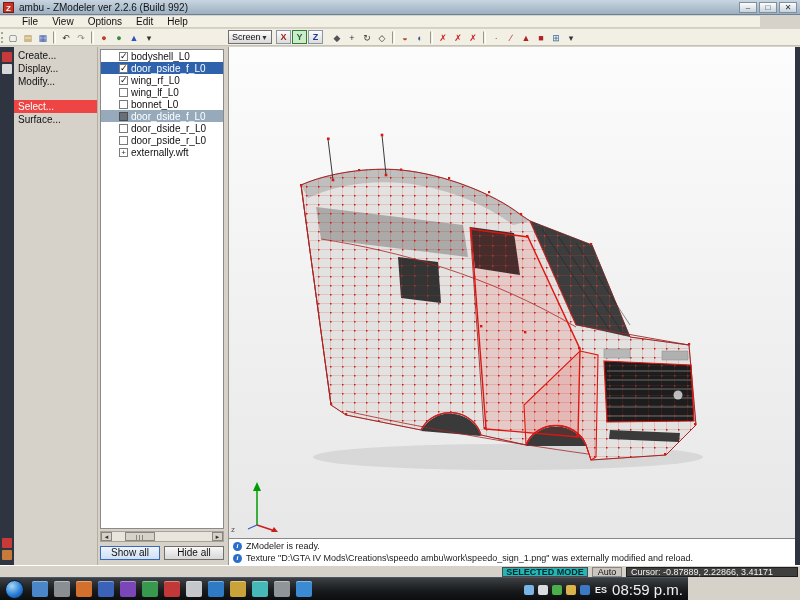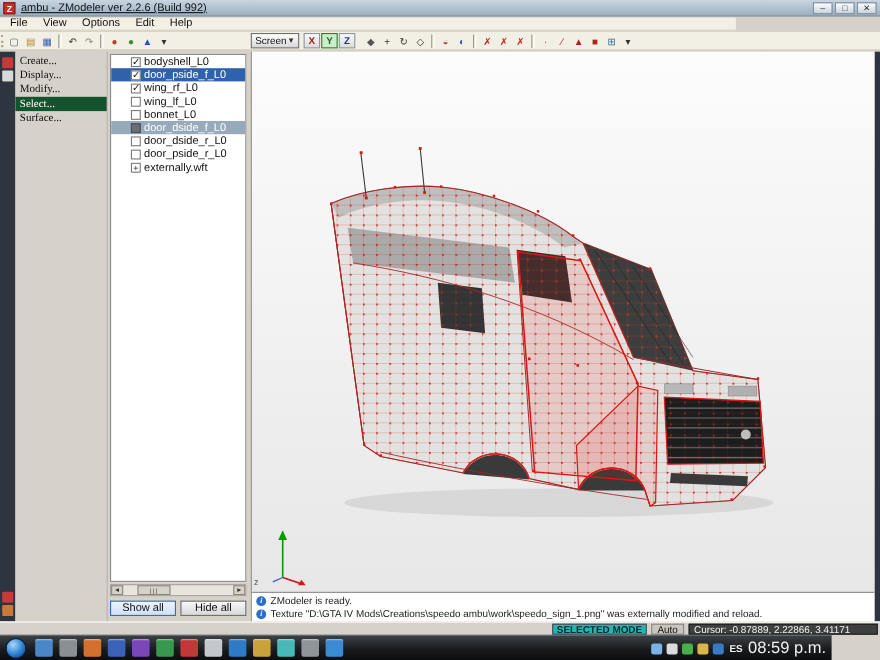--- a/index.html
+++ b/index.html
@@ -5,28 +5,28 @@
   html,body{margin:0;padding:0;background:#000;}
   *{box-sizing:border-box;}
   .screen{position:relative;width:800px;height:600px;overflow:hidden;
           font-family:"Liberation Sans",sans-serif;background:#d6d2ca;}
 
   
   .titlebar{position:absolute;left:0;top:0;width:800px;height:15px;
             background:linear-gradient(#c9d5e0,#9cb0c1);border-bottom:1px solid #6d8196;}
   .app-icon{position:absolute;left:3px;top:2px;width:11px;height:11px;background:#c63226;
             color:#fff;font:bold 8px/11px "Liberation Sans",sans-serif;text-align:center;border:1px solid #7a1c14;}
-  .title-text{position:absolute;left:19px;top:2px;font-size:10px;color:#101418;white-space:nowrap;text-decoration:underline;}
+  .title-text{position:absolute;left:19px;top:2px;font-size:10px;color:#101418;white-space:nowrap;}
   .win-controls{position:absolute;right:3px;top:2px;display:flex;gap:2px;}
   .win-btn{width:18px;height:11px;background:linear-gradient(#fdfdfd,#c9d3dc);border:1px solid #7e8fa0;
            font-size:8px;line-height:9px;text-align:center;color:#223344;}
 
   
-  .menubar{position:absolute;left:0;top:16px;width:669px;height:12px;background:#f2efe4;
-           border-bottom:1px solid #d4d0c0;display:flex;padding-left:2px;}
+  .menubar{position:absolute;left:0;top:16px;width:760px;height:12px;background:#f2efe4;
+           border-bottom:1px solid #d4d0c0;display:flex;padding-left:15px;}
   .menu-item{font-size:10px;line-height:12px;padding:0 7px;color:#101010;}
 
   
   .toolbar{position:absolute;left:0;top:29px;width:800px;height:17px;background:#f2efe4;
            border-bottom:1px solid #c6c2b2;}
   .grip{position:absolute;left:1px;top:3px;width:3px;height:11px;border-left:2px dotted #a8a496;}
   .tb-left{position:absolute;left:6px;top:1px;display:flex;gap:1px;align-items:center;}
   .tb-right{position:absolute;left:330px;top:1px;display:flex;gap:1px;align-items:center;}
   .tbtn{width:14px;height:15px;display:flex;align-items:center;justify-content:center;
         font-size:9px;border:1px solid transparent;}
@@ -42,23 +42,23 @@
 
   
   .leftstrip{position:absolute;left:0;top:47px;width:14px;height:518px;background:#2e3440;}
   .rightstrip{position:absolute;right:0;top:47px;width:5px;height:518px;background:#2e3440;}
   .strip-top{position:absolute;left:0;top:3px;width:14px;}
   .strip-bottom{position:absolute;left:0;bottom:3px;width:14px;}
   .strip-icon{width:10px;height:10px;margin:2px auto;border-radius:1px;}
 
   
   .sidepanel{position:absolute;left:14px;top:47px;width:84px;height:518px;background:#d6d2ca;
-             border-right:1px solid #b3afa5;padding-top:2px;font-family:Liberation Serif, serif;}
+             border-right:1px solid #b3afa5;padding-top:2px;}
   .side-item{height:13px;font-size:10px;line-height:13px;padding:0 4px;color:#101010;}
-  .side-item.active{background:#14532d;color:#ffffff;}
+  .side-item.active{background:#ef4444;color:#ffffff;margin-top:12px;}
 
   
   .listpanel{position:absolute;left:98px;top:47px;width:130px;height:518px;background:#d6d2ca;}
   .listbox{position:absolute;left:2px;top:2px;width:124px;height:480px;background:#ffffff;
            border:1px solid #8a8a8a;overflow:hidden;}
   .lrow{display:flex;align-items:center;gap:3px;height:12px;padding-left:18px;font-size:10px;color:#101010;}
   .lrow.sel-active{background:#2f62ad;color:#ffffff;}
   .lrow.sel-inactive{background:#96aabc;color:#ffffff;}
   .cb{width:9px;height:9px;background:#fff;border:1px solid #7a7a7a;position:relative;flex:0 0 auto;}
   .cb.checked::after{content:"\2713";position:absolute;left:0px;top:-2px;font-size:9px;color:#101010;}
@@ -103,21 +103,21 @@
   .statusbar{position:absolute;left:0;top:565px;width:800px;height:12px;background:#d6d2ca;
              border-top:1px solid #ffffff;font-size:9px;}
   .seg-mode{position:absolute;right:212px;top:1px;width:86px;height:10px;background:#28b4b4;
             border:1px solid #4a4a4a;color:#05282a;font-weight:bold;text-align:center;line-height:9px;}
   .seg-auto{position:absolute;right:178px;top:1px;width:30px;height:10px;background:#cac6bf;
             border:1px solid #8a867e;color:#101010;text-align:center;line-height:9px;}
   .seg-cursor{position:absolute;right:2px;top:1px;width:172px;height:10px;background:#3f3f3f;
               border:1px solid #1e1e1e;color:#f2f2f2;line-height:9px;padding-left:4px;white-space:nowrap;}
 
   
-  .taskbar{position:absolute;left:0;top:577px;width:756px;height:23px;
+  .taskbar{position:absolute;left:0;top:577px;width:688px;height:23px;
            background:linear-gradient(#3c4044,#17191b 60%,#0b0d0f);border-top:1px solid #4a5560;}
   .start-orb{position:absolute;left:5px;top:2px;width:19px;height:19px;border-radius:50%;
              background:radial-gradient(circle at 35% 30%,#a8d8f8,#2a7fd4 55%,#083a80);border:1px solid #061f3e;}
   .task-apps{position:absolute;left:32px;top:3px;display:flex;gap:6px;}
   .tapp{width:16px;height:16px;border-radius:2px;box-shadow:inset 0 1px 0 rgba(255,255,255,0.4);}
   .tray{position:absolute;right:5px;top:0;height:23px;display:flex;gap:5px;align-items:center;}
   .tray-icon{width:10px;height:10px;border-radius:2px;}
   .lang{color:#f0f0f0;font-size:9px;font-weight:bold;}
   .clock{color:#f0f0f0;font-size:15px;white-space:nowrap;}
 </style>

